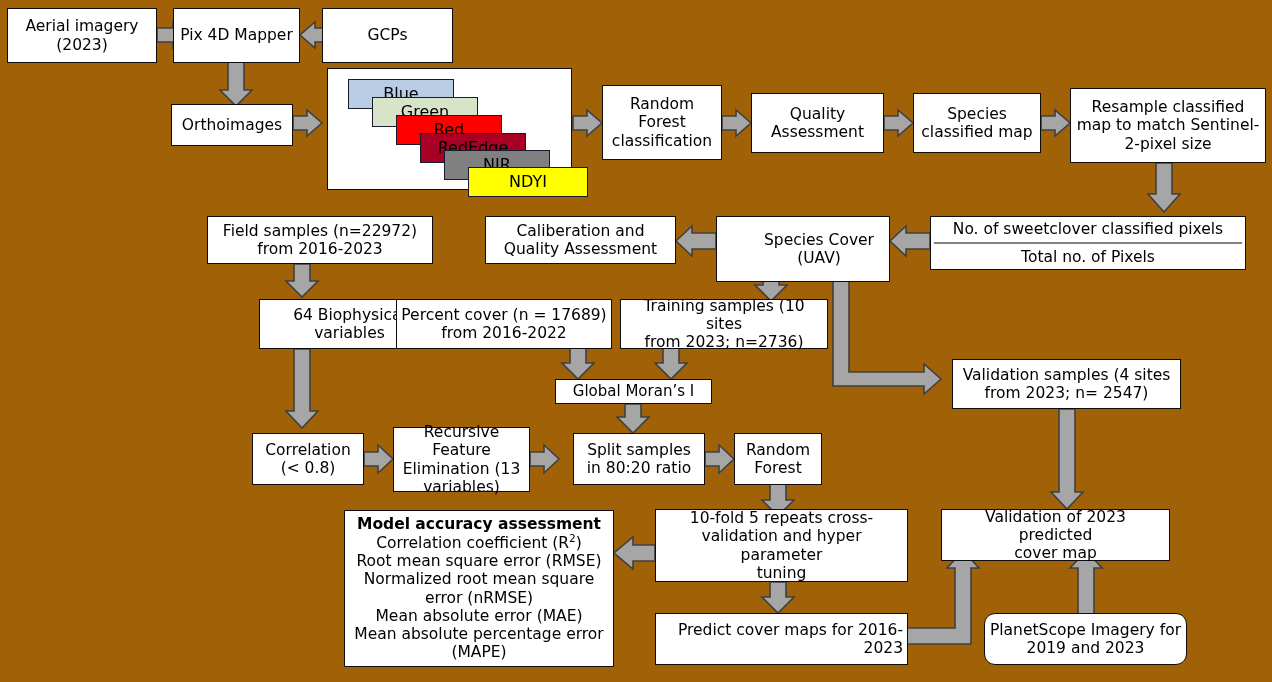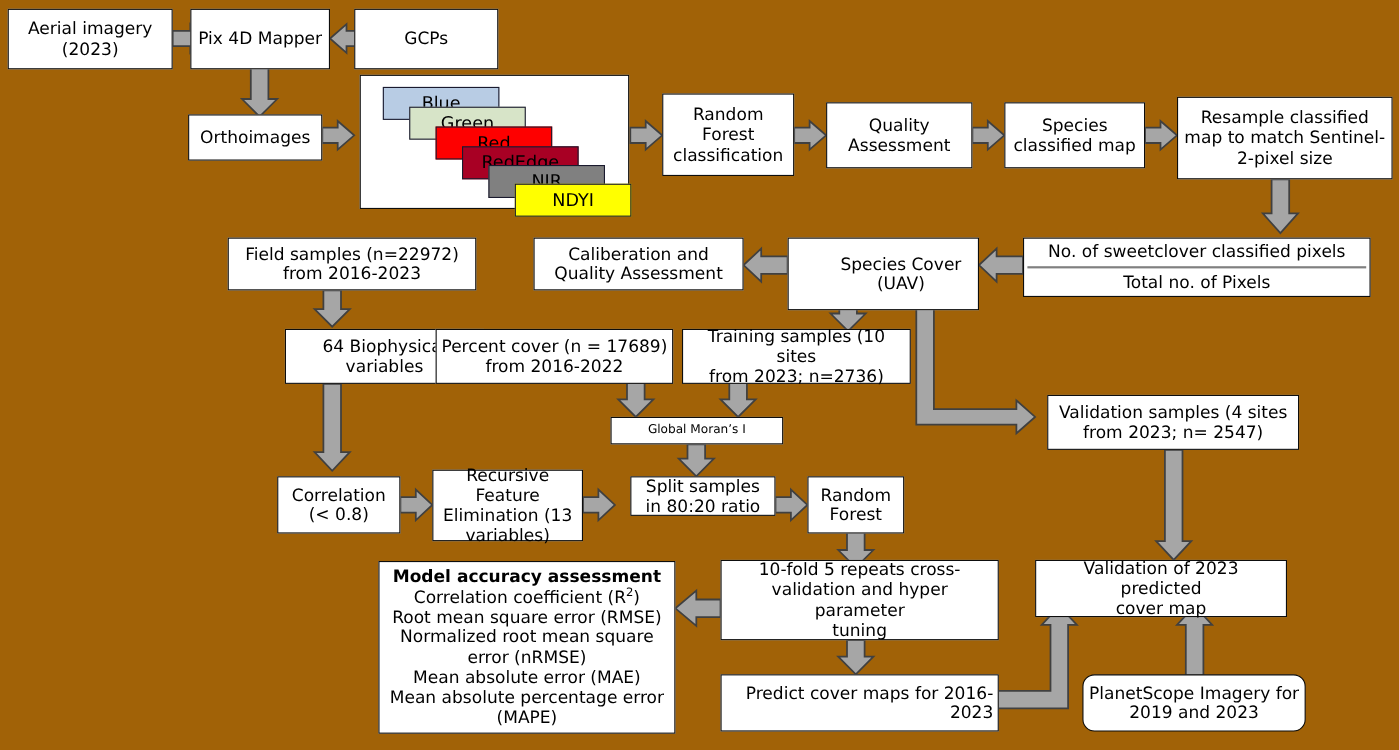--- a/index.html
+++ b/index.html
@@ -173,21 +173,21 @@
     </div>
     <div class="band" style="left:68px; top:46px; width:106px; height:30px; background:#fe0000;">
       <span>Red</span>
     </div>
     <div class="band" style="left:92px; top:64px; width:106px; height:30px; background:#a80024;">
       <span>RedEdge</span>
     </div>
     <div class="band" style="left:116px; top:81px; width:106px; height:30px; background:#808080;">
       <span>NIR</span>
     </div>
-    <div class="band" style="left:140px; top:98px; width:106px; height:30px; background:#ffff00;">
+    <div class="band" style="left:140px; top:98px; width:120px; height:30px; background:#ffff00;">
       <span>NDYI</span>
     </div>
   </div>
 
   <div class="node" style="left:602px; top:85px; width:120px; height:75px; white-space:pre-line;">
     <span class="txt">Random
 Forest
 classification</span>
   </div>
 
@@ -240,36 +240,36 @@
   <div class="node" style="left:620px; top:299px; width:208px; height:50px; white-space:pre-line;">
     <span class="txt">Training samples (10 sites
 from 2023; n=2736)</span>
   </div>
 
   <div class="node" style="left:952px; top:359px; width:229px; height:50px; white-space:pre-line;">
     <span class="txt">Validation samples (4 sites
 from 2023; n= 2547)</span>
   </div>
 
-  <div class="node" style="left:555px; top:379px; width:157px; height:25px; font-size:11px;">
+  <div class="node" style="left:555px; top:379px; width:157px; height:25px; font-size:15px;">
     <span class="txt">Global Moran’s I</span>
   </div>
 
   <div class="node" style="left:252px; top:433px; width:112px; height:52px; white-space:pre-line;">
     <span class="txt">Correlation
 (&lt; 0.8)</span>
   </div>
 
   <div class="node" style="left:393px; top:427px; width:137px; height:65px; white-space:pre-line;">
     <span class="txt">Recursive Feature
 Elimination (13
 variables)</span>
   </div>
 
-  <div class="node" style="left:573px; top:433px; width:132px; height:36px; white-space:pre-line;">
+  <div class="node" style="left:573px; top:433px; width:132px; height:52px; white-space:pre-line;">
     <span class="txt">Split samples
 in 80:20 ratio</span>
   </div>
 
   <div class="node" style="left:734px; top:433px; width:88px; height:52px; white-space:pre-line;">
     <span class="txt">Random
 Forest</span>
   </div>
 
   <div class="node" style="left:655px; top:509px; width:253px; height:73px; white-space:pre-line;">

